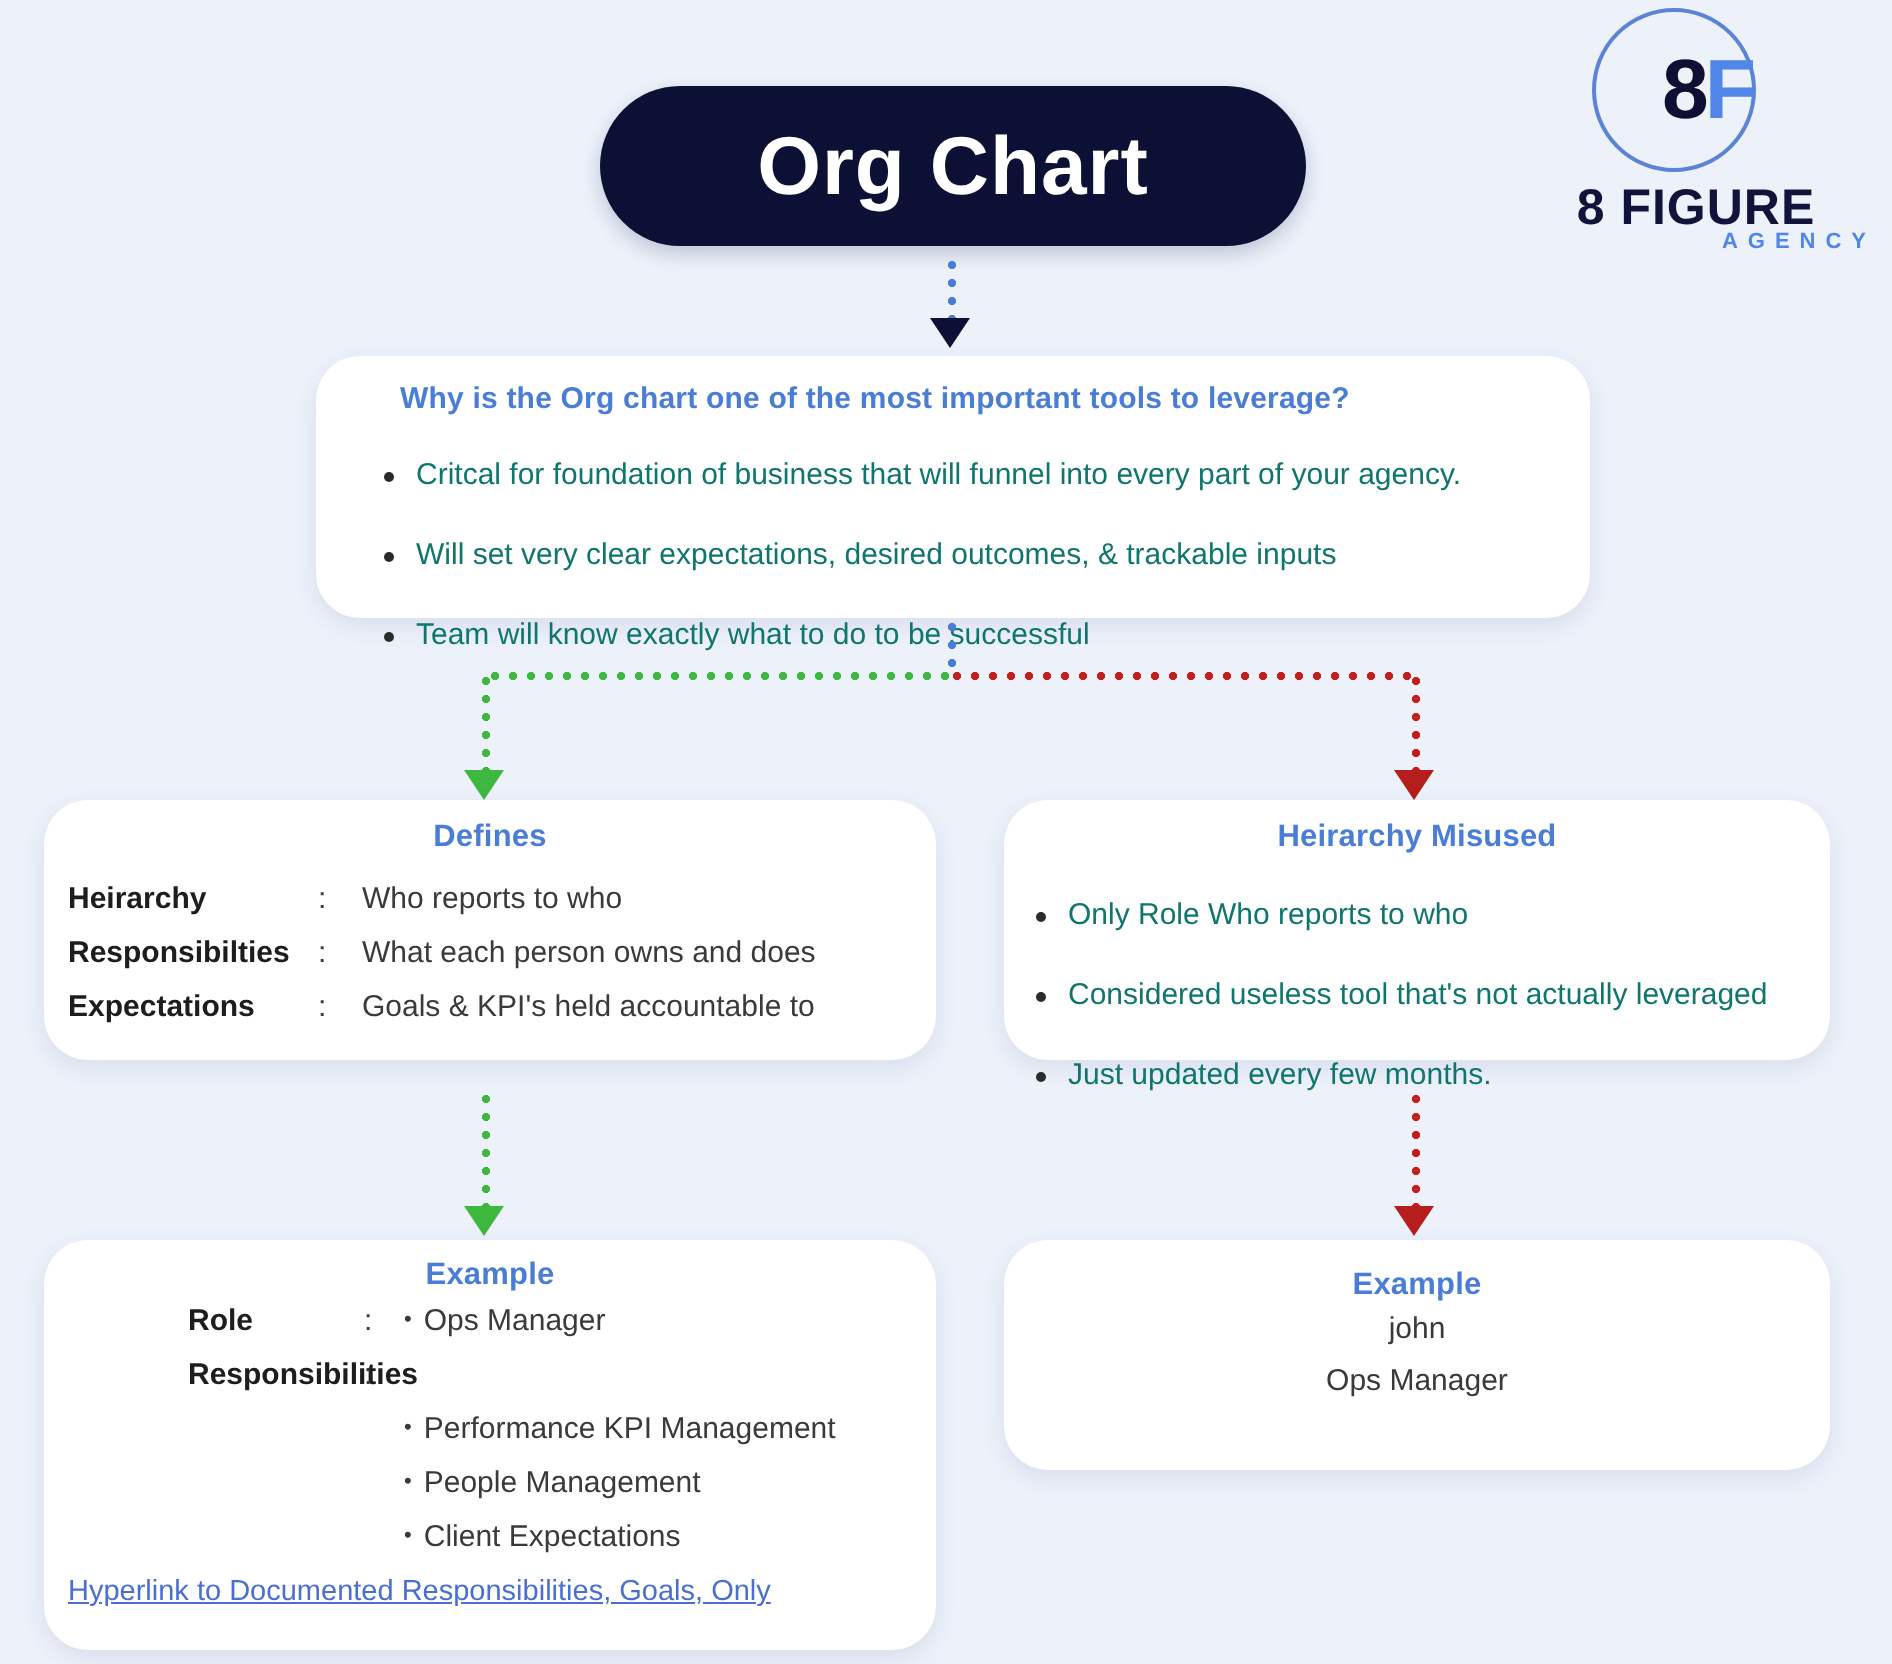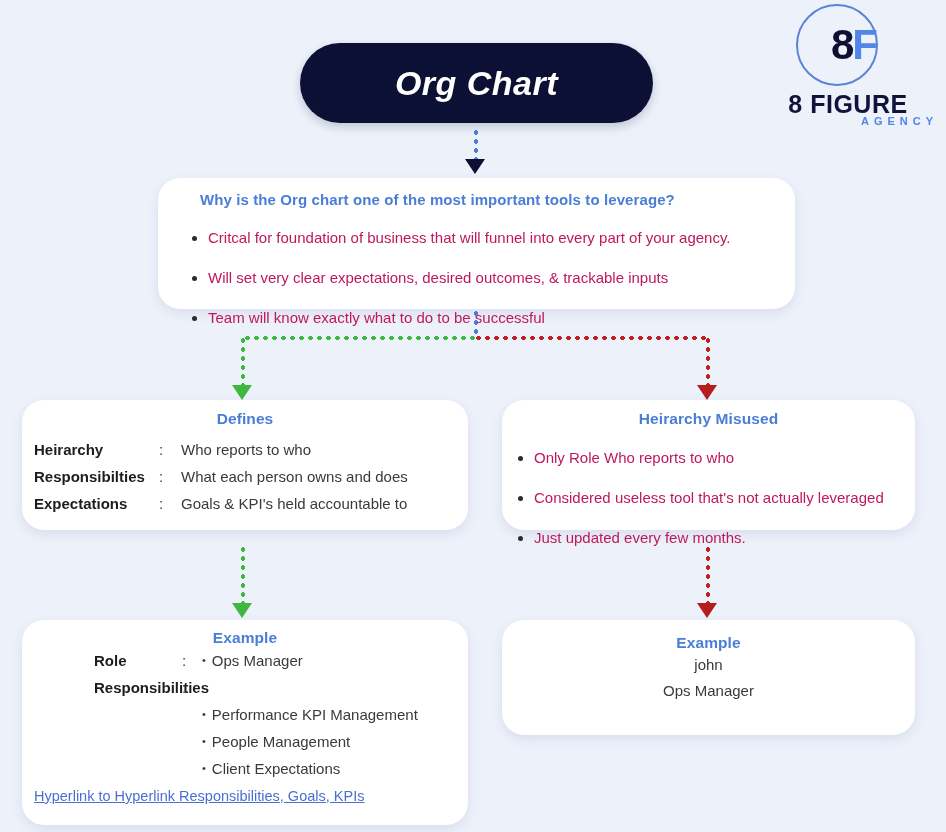--- a/index.html
+++ b/index.html
@@ -39,39 +39,39 @@
 
   
   .title-pill {
     position: absolute; left: 300px; top: 43px;
     width: 353px; height: 80px;
     background: #0b1034; border-radius: 42px;
     display: flex; align-items: center; justify-content: center;
     box-shadow: 0 4px 10px rgba(15,25,70,.20);
   }
   .title-text {
-    color: #ffffff; font-size: 34px; font-weight: bold; letter-spacing: 0.5px; font-style: italic;
+    color: #ffffff; font-size: 41px; font-weight: bold; letter-spacing: 0.5px;
   }
 
   
   .card {
     position: absolute; background: #fff; border-radius: 22px;
     box-shadow: 0 4px 12px rgba(40,60,120,.10);
   }
   .card-title {
     text-align: center; color: #4a7ed6; font-size: 15.5px;
     font-weight: bold; letter-spacing: .1px;
   }
 
   
   #card-top { left: 158px; top: 178px; width: 637px; height: 131px; padding: 13px 22px 0 22px; }
   #card-top .card-title { text-align: left; padding-left: 20px; font-size: 15px; }
   .bullets { list-style: none; margin-top: 9px; }
   .bullets li {
-    position: relative; padding-left: 28px; font-size: 15px; color: #be185d;
+    position: relative; padding-left: 28px; font-size: 15px; color: #0f766e;
     line-height: 20px; margin-bottom: 13px; margin-top: 20px;
   }
   .bullets li::before {
     content: ""; position: absolute; left: 12px; top: 8px;
     width: 5px; height: 5px; border-radius: 50%; background: #2b2b2b;
   }
 
   
   #card-defines { left: 22px; top: 400px; width: 446px; height: 130px; padding: 10px 0 0 0; }
   .kv { margin-top: 8px; }
@@ -211,21 +211,21 @@
     <div class="ex-row">
       <span class="ex-key"></span>
       <span class="ex-colon"></span>
       <span class="ex-sub">People Management</span>
     </div>
     <div class="ex-row">
       <span class="ex-key"></span>
       <span class="ex-colon"></span>
       <span class="ex-sub">Client Expectations</span>
     </div>
-    <a class="hyperlink">Hyperlink to Hyperlink Responsibilities, Goals, KPIs</a>
+    <a class="hyperlink">Hyperlink to Documented Responsibilities, Goals, Only</a>
   </div>
 
   <div class="card" id="card-example-right">
     <div class="card-title">Example</div>
     <div class="center-line">john</div>
     <div class="center-line">Ops Manager</div>
   </div>
 
 </div>
 

